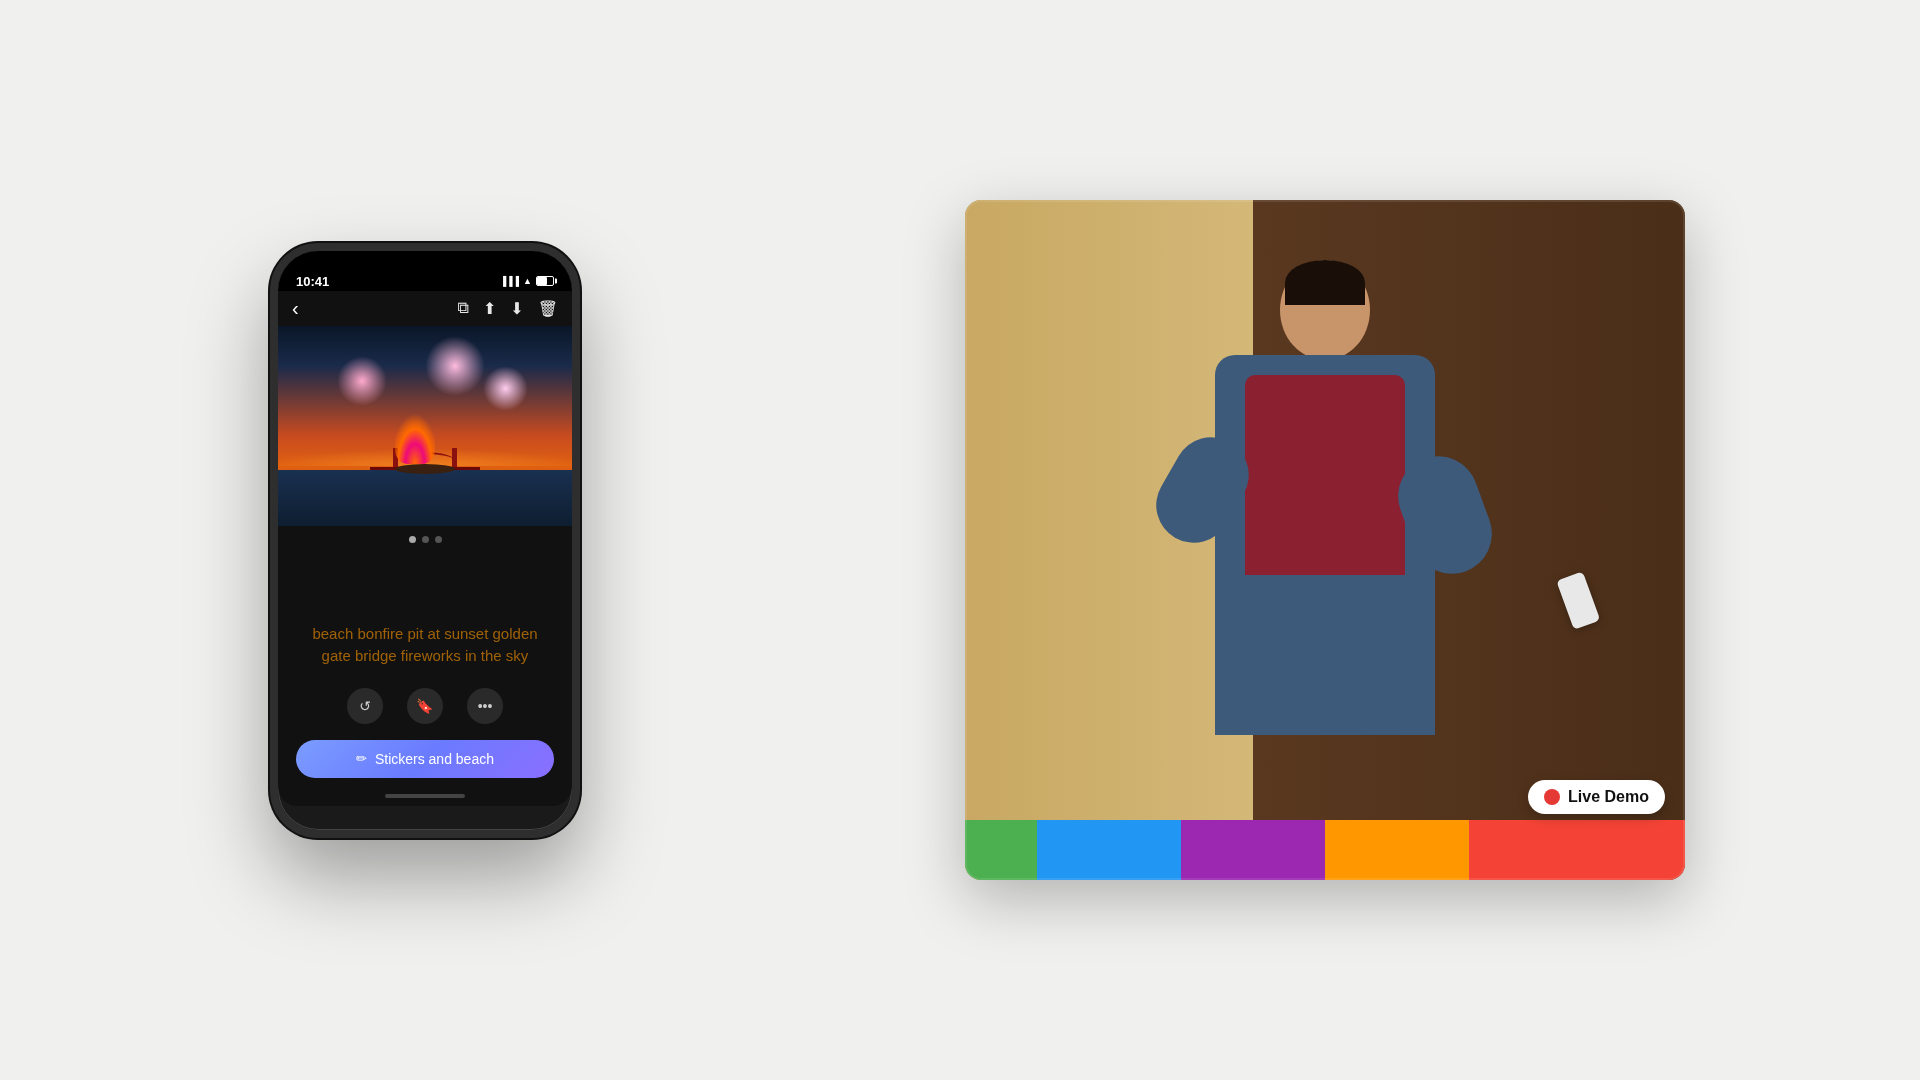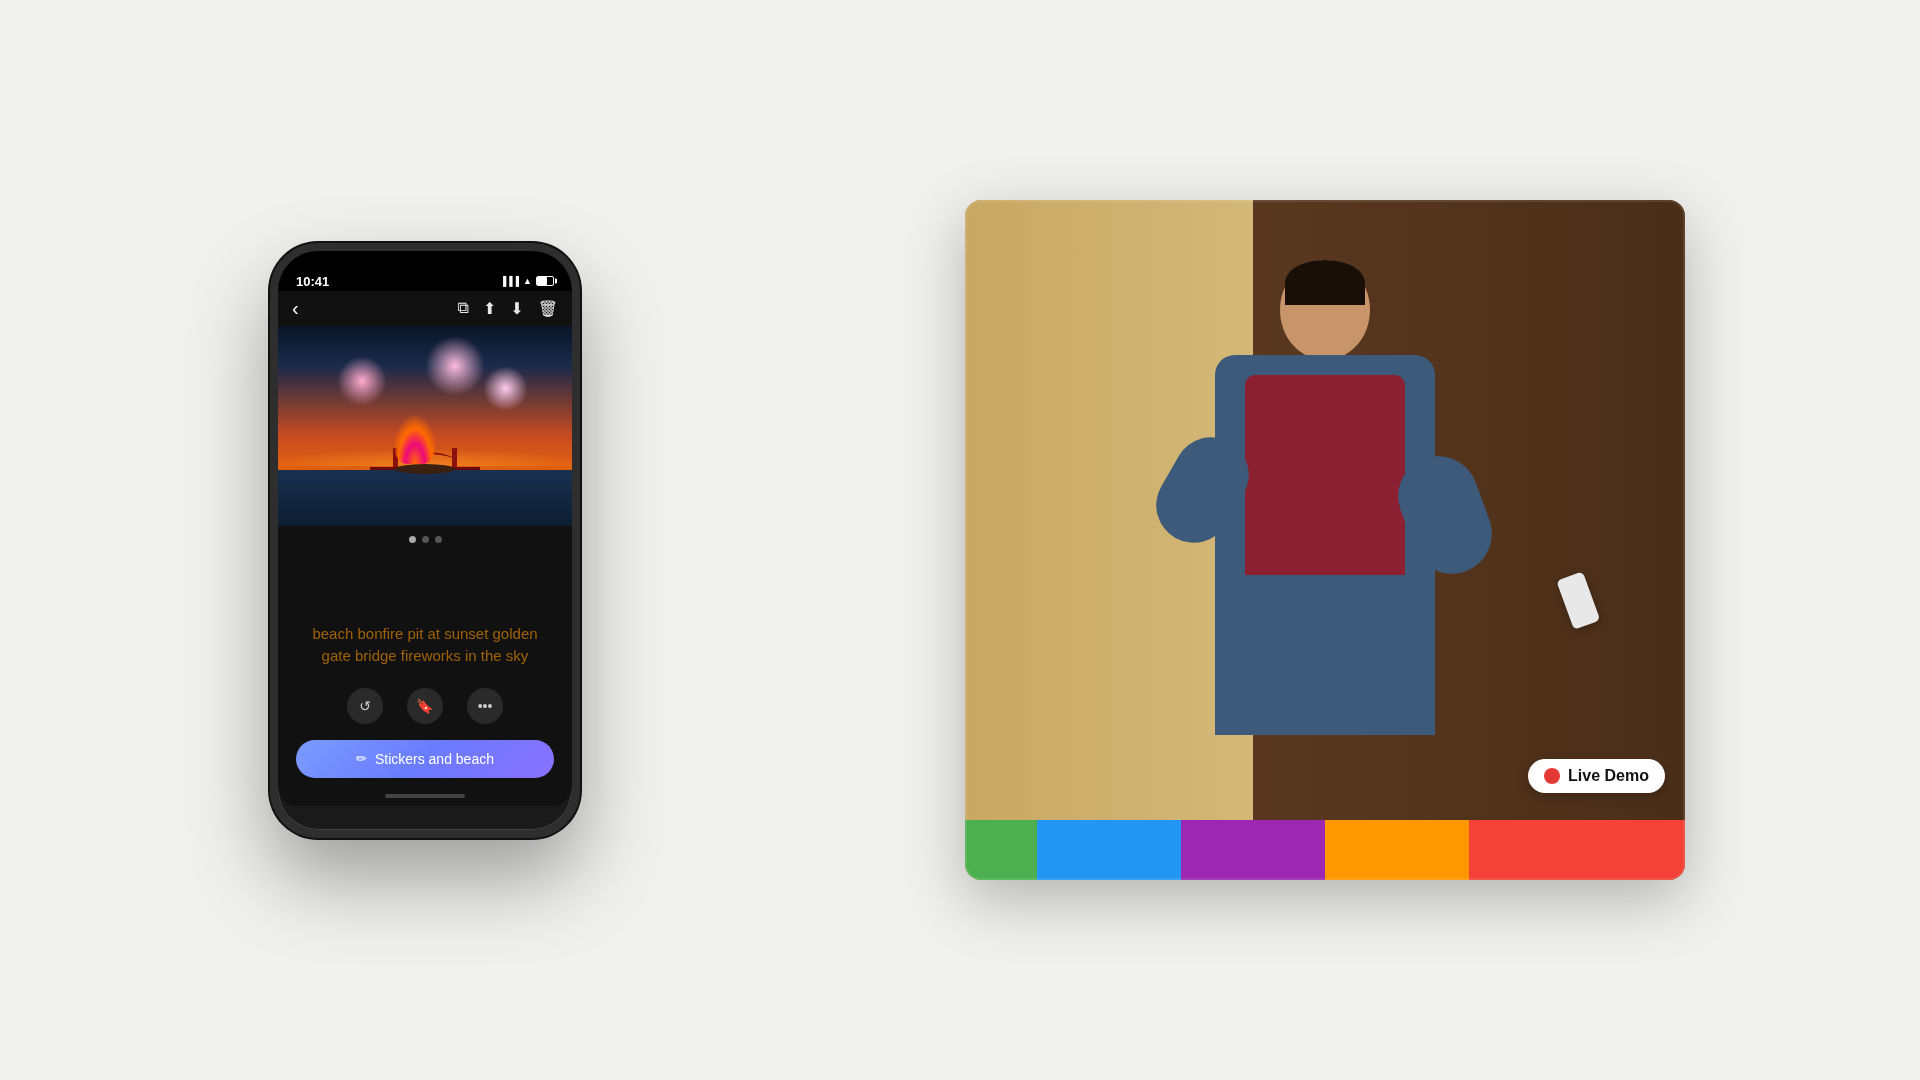--- a/index.html
+++ b/index.html
@@ -501,21 +501,21 @@
         #2196F3 10%, #2196F3 30%,
         #9C27B0 30%, #9C27B0 50%,
         #FF9800 50%, #FF9800 70%,
         #F44336 70%, #F44336 100%
       );
     }
 
     
     .live-demo-badge {
       position: absolute;
-      bottom: 87px;
+      bottom: 66px;
       right: 20px;
       background: #fff;
       border-radius: 24px;
       padding: 8px 16px;
       display: flex;
       align-items: center;
       gap: 8px;
       box-shadow: 0 4px 12px rgba(0,0,0,0.2);
     }
 

